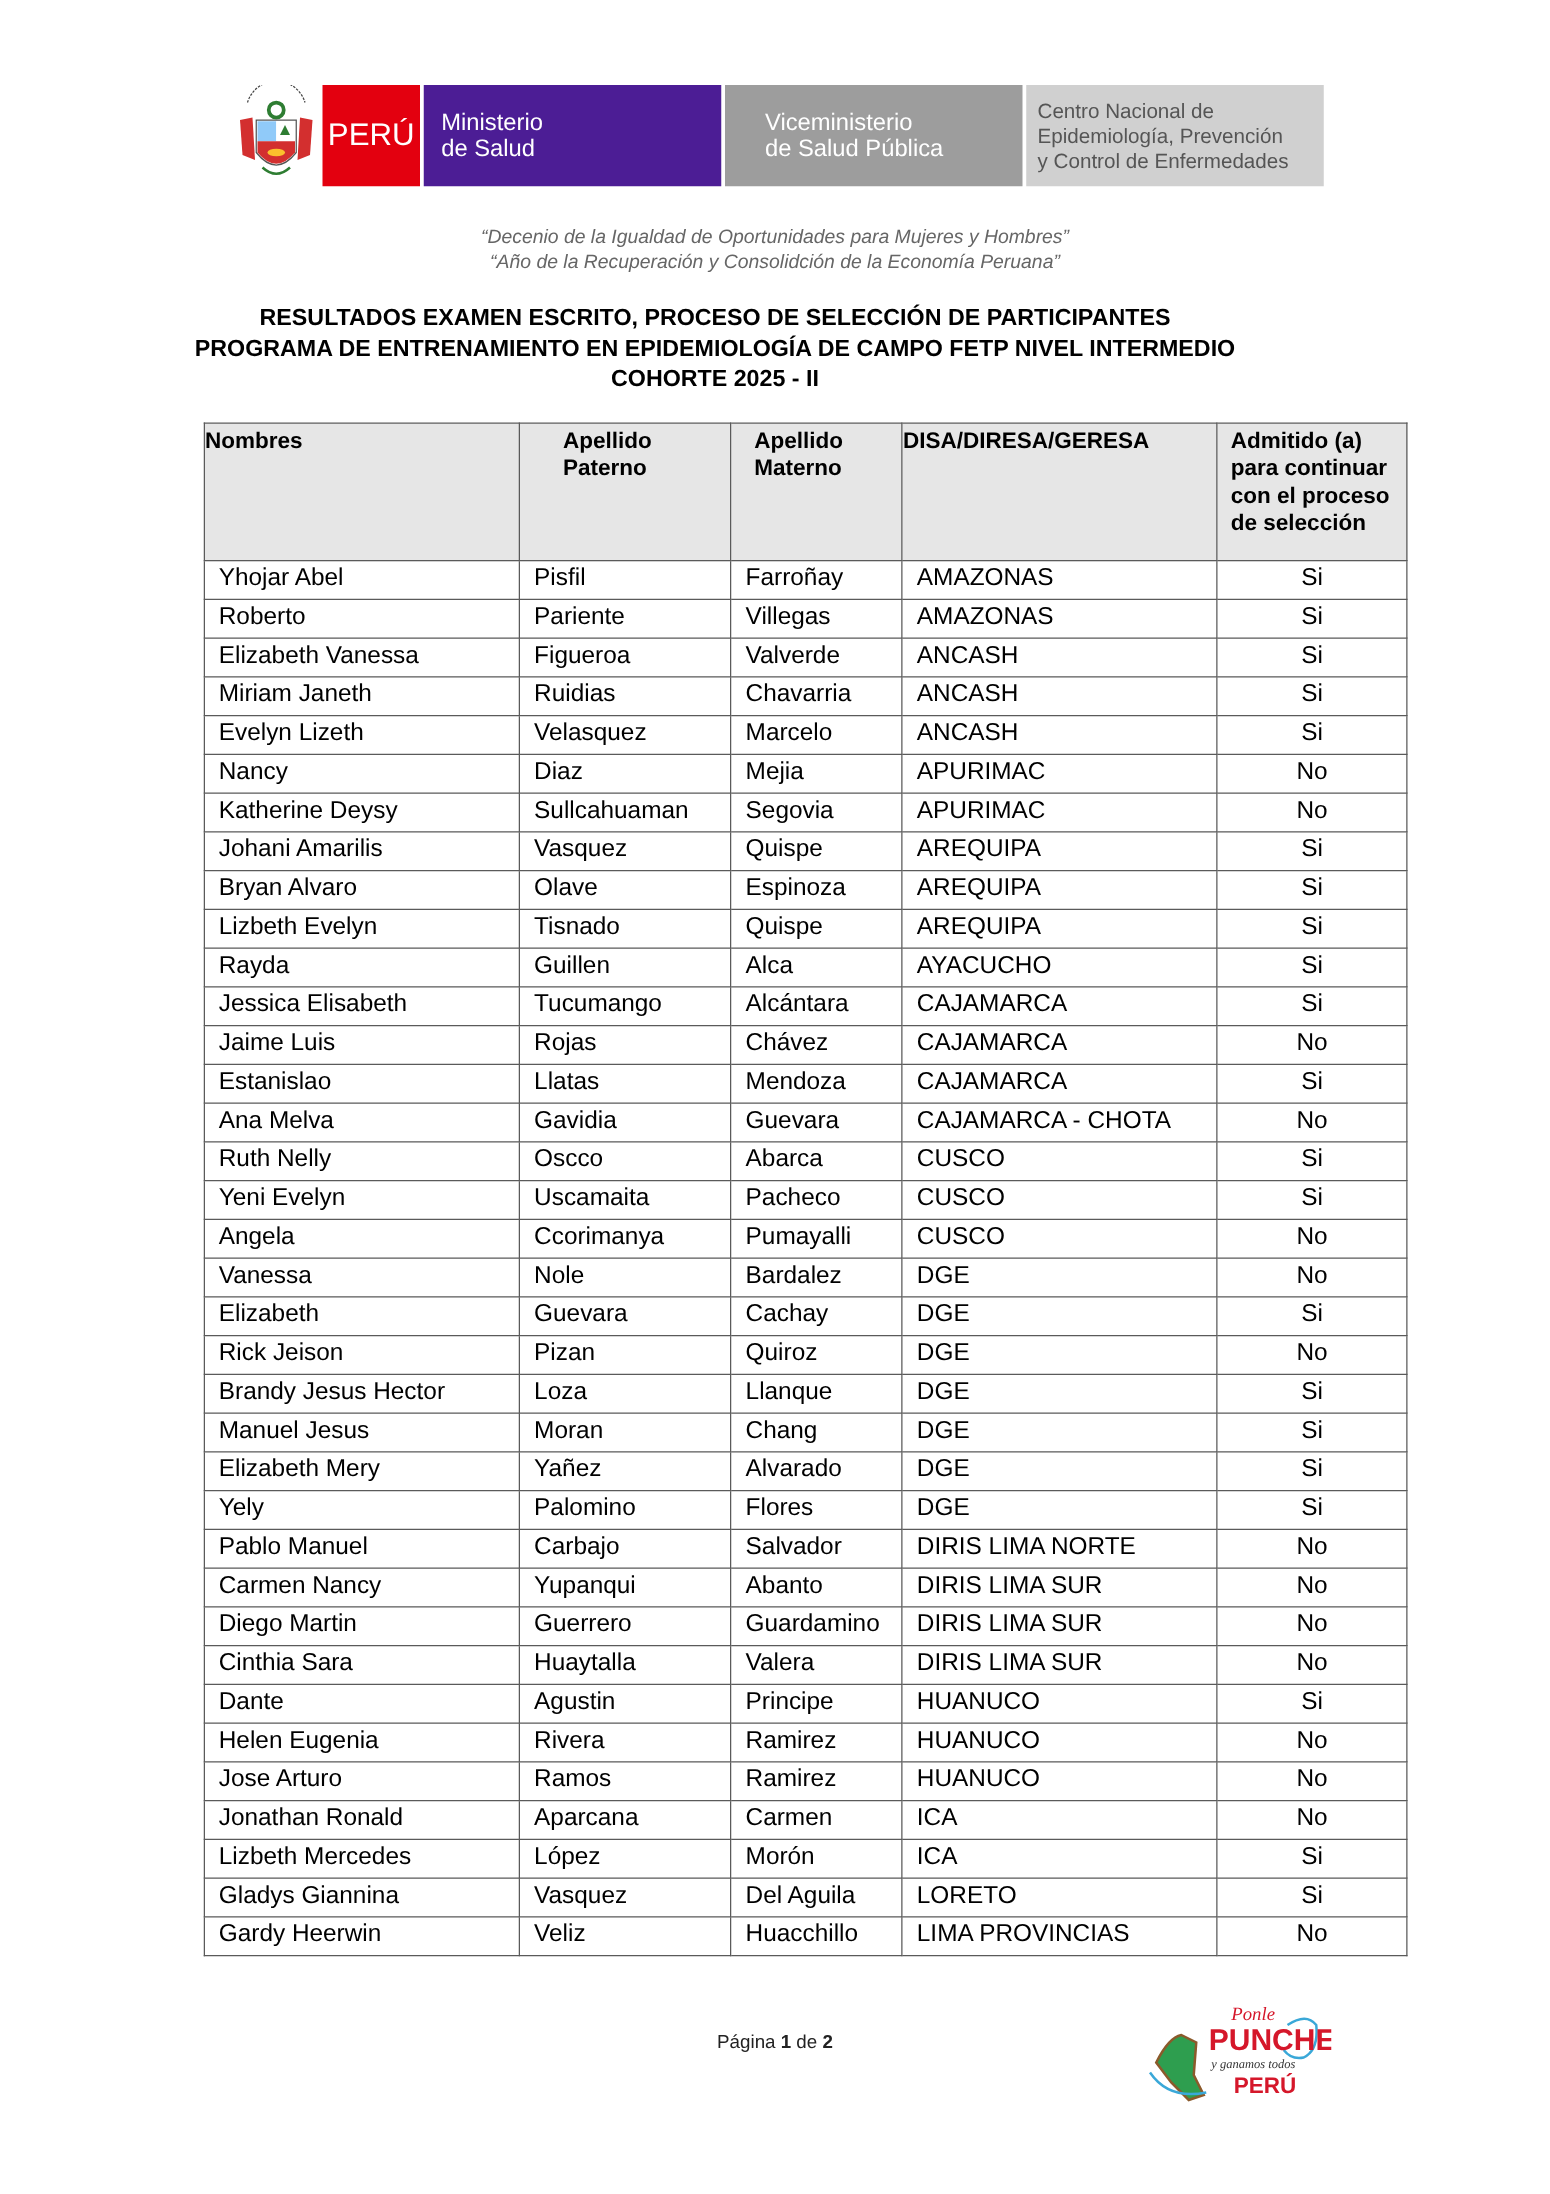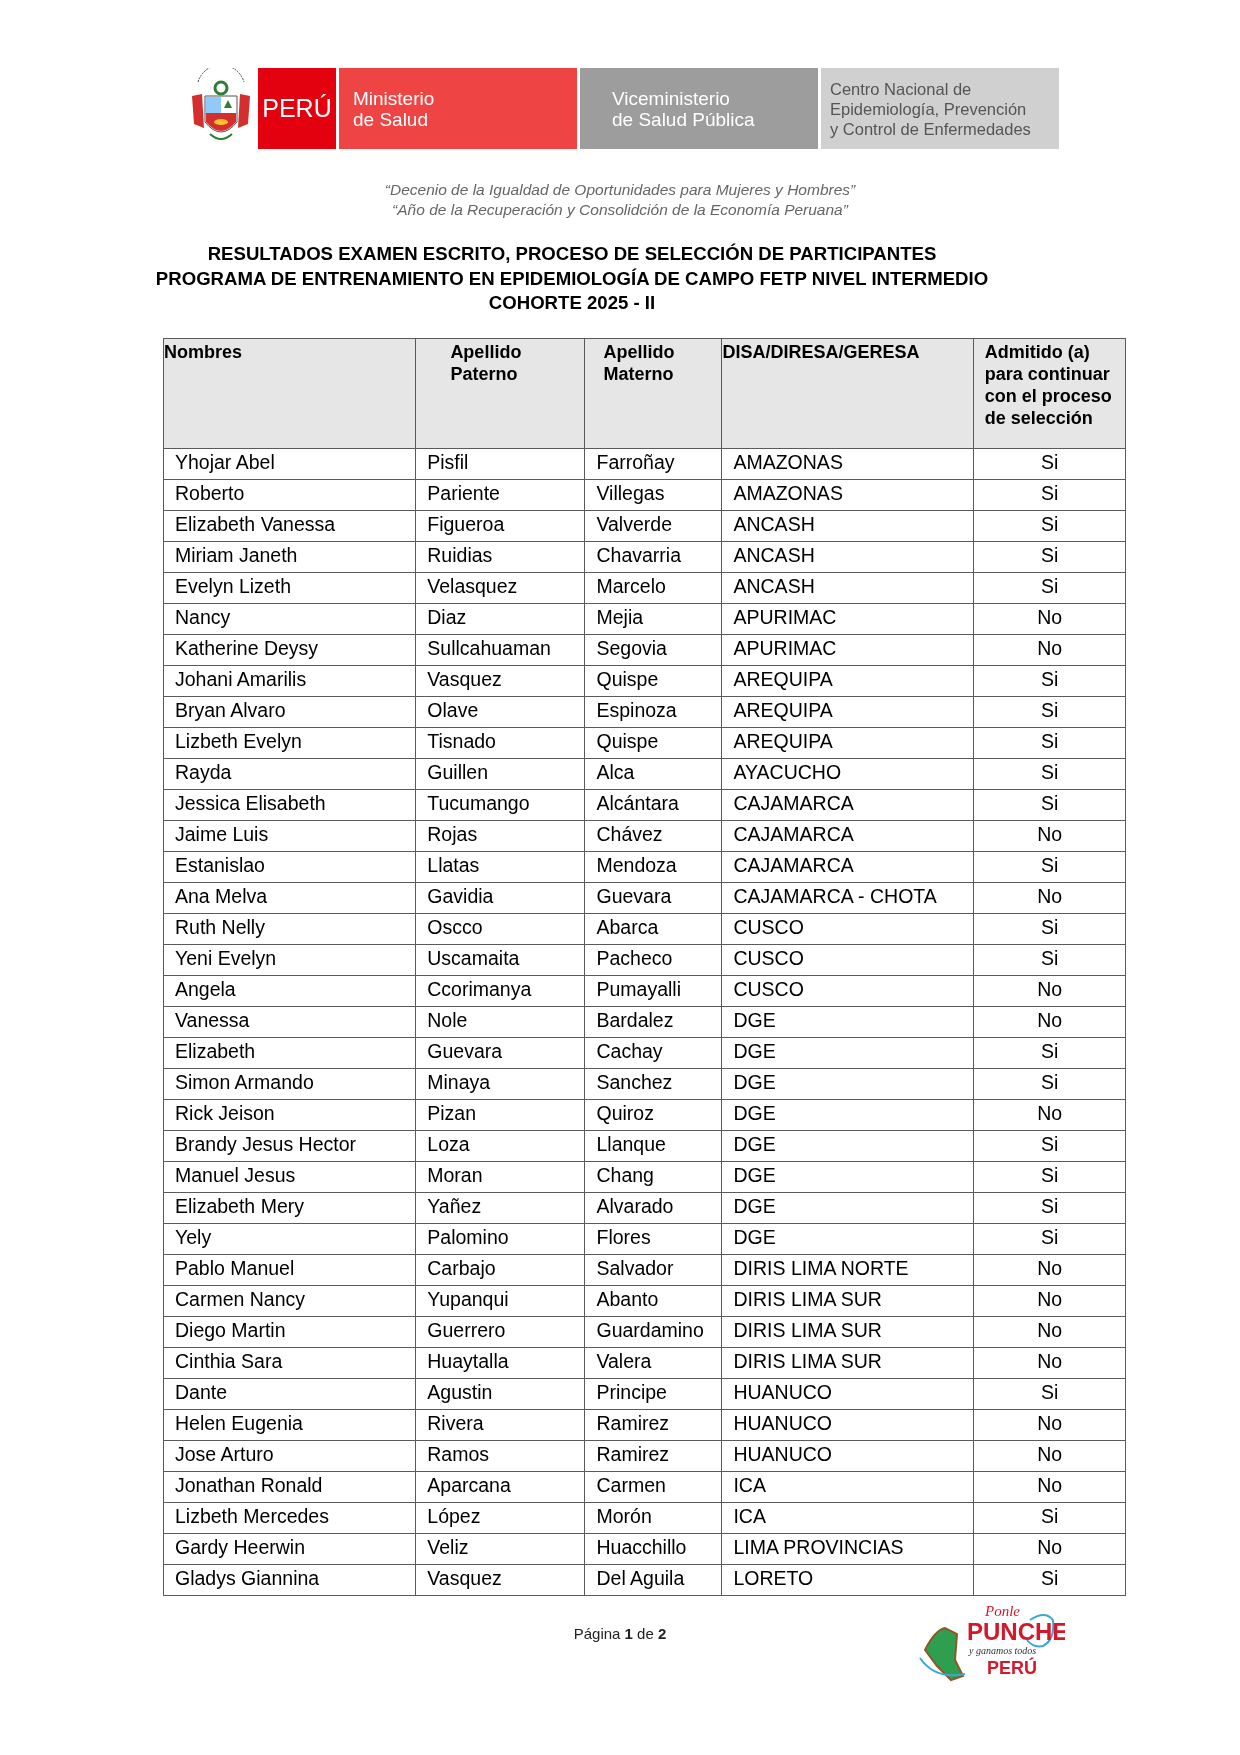--- a/index.html
+++ b/index.html
@@ -4,21 +4,21 @@
 <style>
   * { box-sizing: border-box; margin: 0; padding: 0; }
   html, body { width: 1240px; height: 1755px; background: #ffffff; }
   body { position: relative; font-family: "Liberation Sans", sans-serif; color: #000; overflow: hidden; }
 
   
   .banner { position: absolute; top: 68px; left: 190px; height: 81px; display: flex; align-items: stretch; }
   .shield { width: 62px; height: 81px; margin-right: 6px; position: relative; }
   .blk { display: flex; align-items: center; height: 81px; }
   .blk-peru { width: 78px; background: #e3000f; color: #fff; font-size: 25px; justify-content: center; letter-spacing: 0px; }
-  .blk-minsa { width: 238px; background: #ef4444; color: #fff; font-size: 19px; padding-left: 14px; line-height: 21px; margin-left: 3px; }
+  .blk-minsa { width: 238px; background: #4c1d95; color: #fff; font-size: 19px; padding-left: 14px; line-height: 21px; margin-left: 3px; }
   .blk-vice { width: 238px; background: #9d9d9d; color: #fff; font-size: 19px; padding-left: 32px; line-height: 21px; margin-left: 3px; }
   .blk-cdc { width: 238px; background: #d0d0d0; color: #555; font-size: 16.5px; padding-left: 9px; line-height: 20px; margin-left: 3px; }
   .blk span { display: block; }
 
   
   .mottos { position: absolute; top: 180px; left: 0; width: 1240px; text-align: center; font-style: italic; color: #666; font-size: 15.5px; line-height: 20px; }
 
   
   .title { position: absolute; top: 242px; left: 0; width: 1144px; text-align: center; font-weight: bold; font-size: 18.6px; line-height: 24.5px; }
 
@@ -240,27 +240,20 @@
         <td class="adm">No</td>
       </tr>
       <tr>
         <td>Elizabeth</td>
         <td>Guevara</td>
         <td>Cachay</td>
         <td>DGE</td>
         <td class="adm">Si</td>
       </tr>
       <tr>
-        <td>Simon Armando</td>
-        <td>Minaya</td>
-        <td>Sanchez</td>
-        <td>DGE</td>
-        <td class="adm">Si</td>
-      </tr>
-      <tr>
         <td>Rick Jeison</td>
         <td>Pizan</td>
         <td>Quiroz</td>
         <td>DGE</td>
         <td class="adm">No</td>
       </tr>
       <tr>
         <td>Brandy Jesus Hector</td>
         <td>Loza</td>
         <td>Llanque</td>
@@ -345,32 +338,32 @@
         <td class="adm">No</td>
       </tr>
       <tr>
         <td>Lizbeth Mercedes</td>
         <td>López</td>
         <td>Morón</td>
         <td>ICA</td>
         <td class="adm">Si</td>
       </tr>
       <tr>
+        <td>Gladys Giannina</td>
+        <td>Vasquez</td>
+        <td>Del Aguila</td>
+        <td>LORETO</td>
+        <td class="adm">Si</td>
+      </tr>
+      <tr>
         <td>Gardy Heerwin</td>
         <td>Veliz</td>
         <td>Huacchillo</td>
         <td>LIMA PROVINCIAS</td>
         <td class="adm">No</td>
-      </tr>
-      <tr>
-        <td>Gladys Giannina</td>
-        <td>Vasquez</td>
-        <td>Del Aguila</td>
-        <td>LORETO</td>
-        <td class="adm">Si</td>
       </tr>
     </tbody>
 </table>
 
 <div class="page-no">
   <span>Página</span>
   <b>1</b>
   <span>de</span>
   <b>2</b>
 </div>

